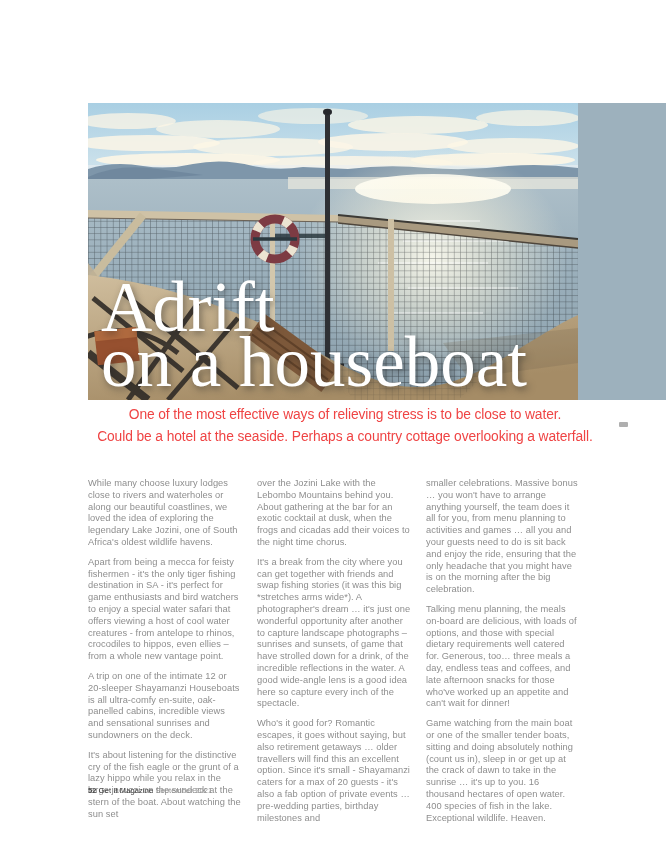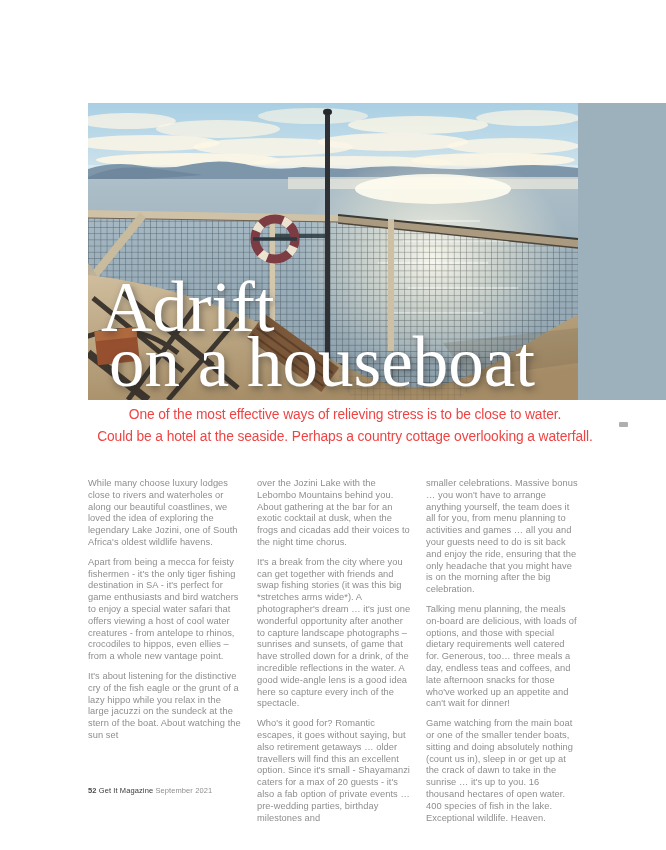--- a/index.html
+++ b/index.html
@@ -5,21 +5,21 @@
   html,body{margin:0;padding:0;background:#ffffff;}
   .page{position:relative;width:666px;height:850px;background:#ffffff;overflow:hidden;
         font-family:"Liberation Sans",sans-serif;}
   .photo{position:absolute;left:88px;top:103px;width:586px;height:297px;overflow:hidden;background:#9db1bd;}
   .photo svg{position:absolute;left:0;top:0;}
   .title-line{position:absolute;left:13px;color:#ffffff;
         font-family:"Liberation Serif","DejaVu Serif",serif;font-weight:400;
         font-size:71px;line-height:1;white-space:nowrap;
         text-shadow:2px 3px 7px rgba(35,35,35,.5);}
   .title-line.l1{bottom:57px;}
-  .title-line.l2{bottom:2px;margin-left:8px;}
+  .title-line.l2{bottom:2px;}
   .intro{position:absolute;left:0;top:404px;width:666px;text-align:center;
          color:#ef4444;font-size:13.8px;line-height:21.5px;letter-spacing:-0.1px;padding-left:12px;}
   .columns{position:absolute;left:88px;top:478px;width:492px;display:flex;gap:15px;}
   .col{flex:1;color:#8e8e8e;font-size:9.3px;line-height:11.8px;letter-spacing:0.05px;}
   .col p{margin:0 0 8px 0;}
   .footer{position:absolute;left:88px;top:786px;font-size:7.5px;color:#8f8f8f;letter-spacing:0.1px;}
   .footer .pgnum{color:#4a4a4a;font-weight:bold;}
   .footer .mag{color:#3a3a3a;font-weight:normal;}
   .page-mark{position:absolute;left:619px;top:422px;width:9px;height:5px;background:#6d6d6d;opacity:.55;border-radius:1px;}
 </style>
@@ -157,20 +157,21 @@
 
   <div class="intro">
     <div>One of the most effective ways of relieving stress is to be close to water.</div>
     <div>Could be a hotel at the seaside. Perhaps a country cottage overlooking a waterfall.</div>
   </div>
 
   <div class="columns">
     <div class="col">
       <p>While many choose luxury lodges close to rivers and waterholes or along our beautiful coastlines, we loved the idea of exploring the legendary Lake Jozini, one of South Africa's oldest wildlife havens.</p>
       <p>Apart from being a mecca for feisty fishermen - it's the only tiger fishing destination in SA - it's perfect for game enthusiasts and bird watchers to enjoy a special water safari that offers viewing a host of cool water creatures - from antelope to rhinos, crocodiles to hippos, even ellies – from a whole new vantage point.</p>
+      <p>A trip on one of the intimate 12 or 20-sleeper Shayamanzi Houseboats is all ultra-comfy en-suite, oak-panelled cabins, incredible views and sensational sunrises and sundowners on the deck.</p>
       <p>It's about listening for the distinctive cry of the fish eagle or the grunt of a lazy hippo while you relax in the large jacuzzi on the sundeck at the stern of the boat. About watching the sun set</p>
     </div>
     <div class="col">
       <p>over the Jozini Lake with the Lebombo Mountains behind you. About gathering at the bar for an exotic cocktail at dusk, when the frogs and cicadas add their voices to the night time chorus.</p>
       <p>It's a break from the city where you can get together with friends and swap fishing stories (it was this big *stretches arms wide*). A photographer's dream … it's just one wonderful opportunity after another to capture landscape photographs – sunrises and sunsets, of game that have strolled down for a drink, of the incredible reflections in the water. A good wide-angle lens is a good idea here so capture every inch of the spectacle.</p>
       <p>Who's it good for? Romantic escapes, it goes without saying, but also retirement getaways … older travellers will find this an excellent option. Since it's small - Shayamanzi caters for a max of 20 guests - it's also a fab option of private events … pre-wedding parties, birthday milestones and</p>
     </div>
     <div class="col">
       <p>smaller celebrations. Massive bonus … you won't have to arrange anything yourself, the team does it all for you, from menu planning to activities and games … all you and your guests need to do is sit back and enjoy the ride, ensuring that the only headache that you might have is on the morning after the big celebration.</p>
       <p>Talking menu planning, the meals on-board are delicious, with loads of options, and those with special dietary requirements well catered for. Generous, too… three meals a day, endless teas and coffees, and late afternoon snacks for those who've worked up an appetite and can't wait for dinner!</p>

